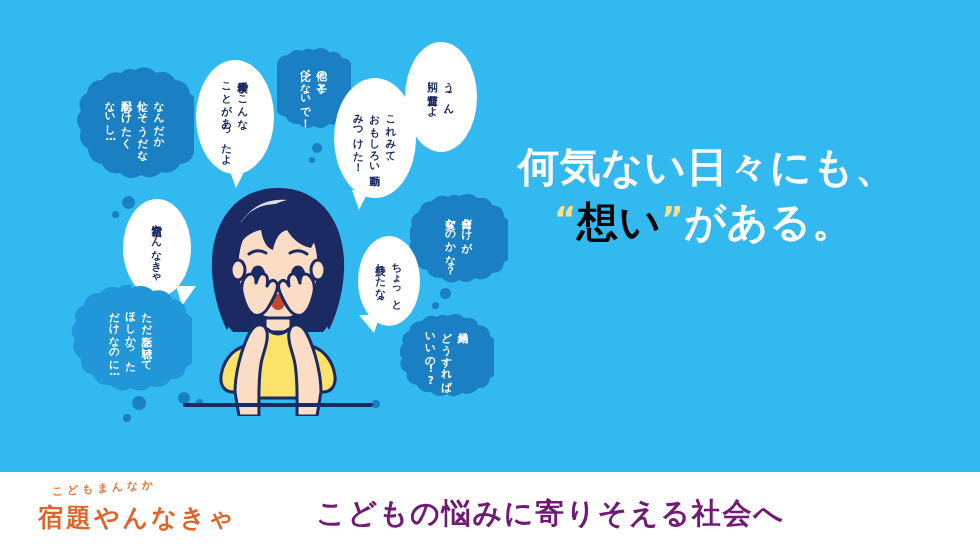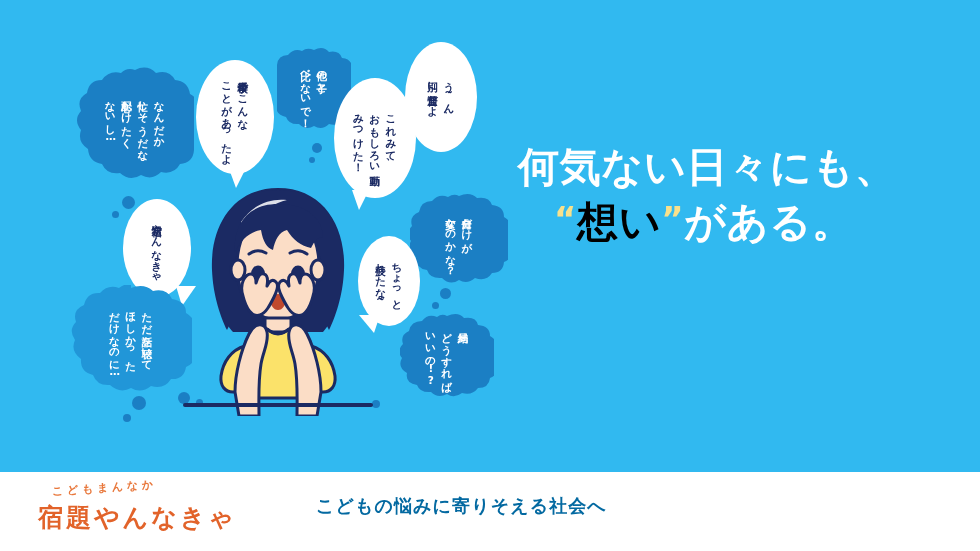--- a/index.html
+++ b/index.html
@@ -111,22 +111,22 @@
   .logo-main {
     color: #e2632a;
     font-size: 25px;
     font-weight: bold;
     letter-spacing: 0.12em;
     white-space: nowrap;
   }
   .tagline {
     position: absolute;
     left: 316px; top: 22px;
-    color: #0369a1;
-    font-size: 18px;
+    color: #701a75;
+    font-size: 29px;
     font-weight: bold;
     letter-spacing: 0.06em;
     white-space: nowrap;
     font-family: Liberation Serif, serif;
   }
 </style>
 </head>
 <body>
 
 <div id="poster">

